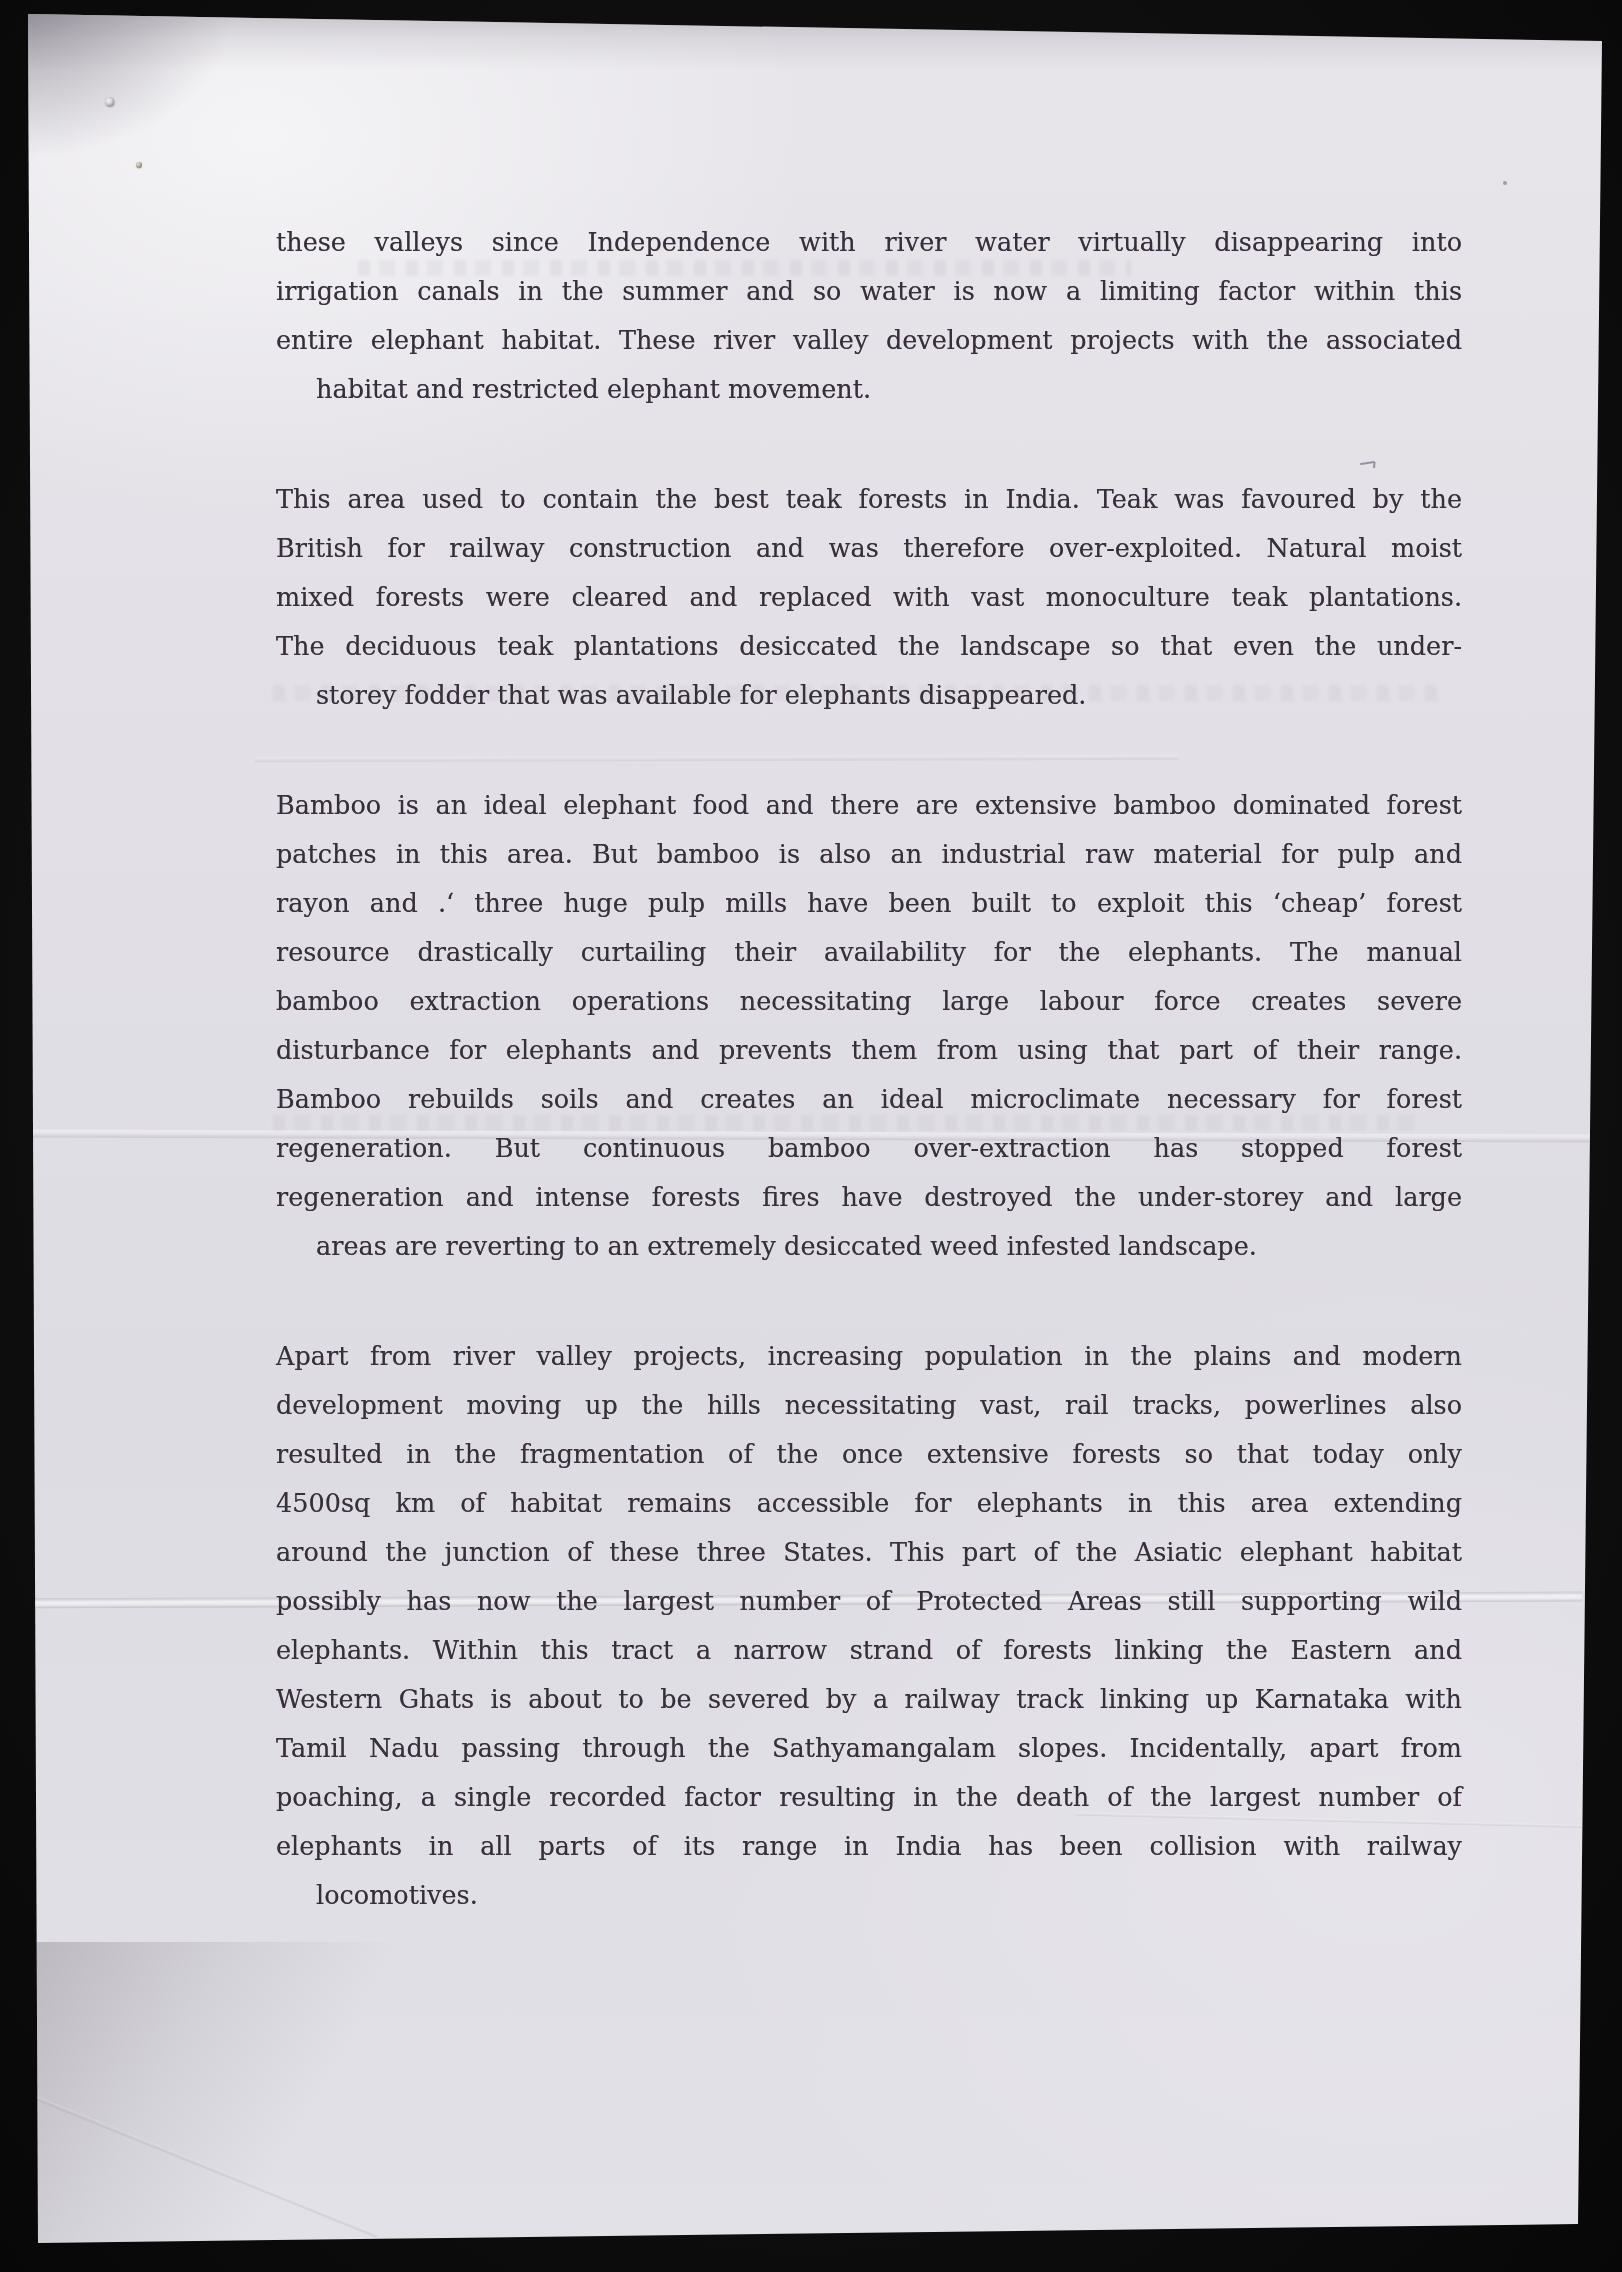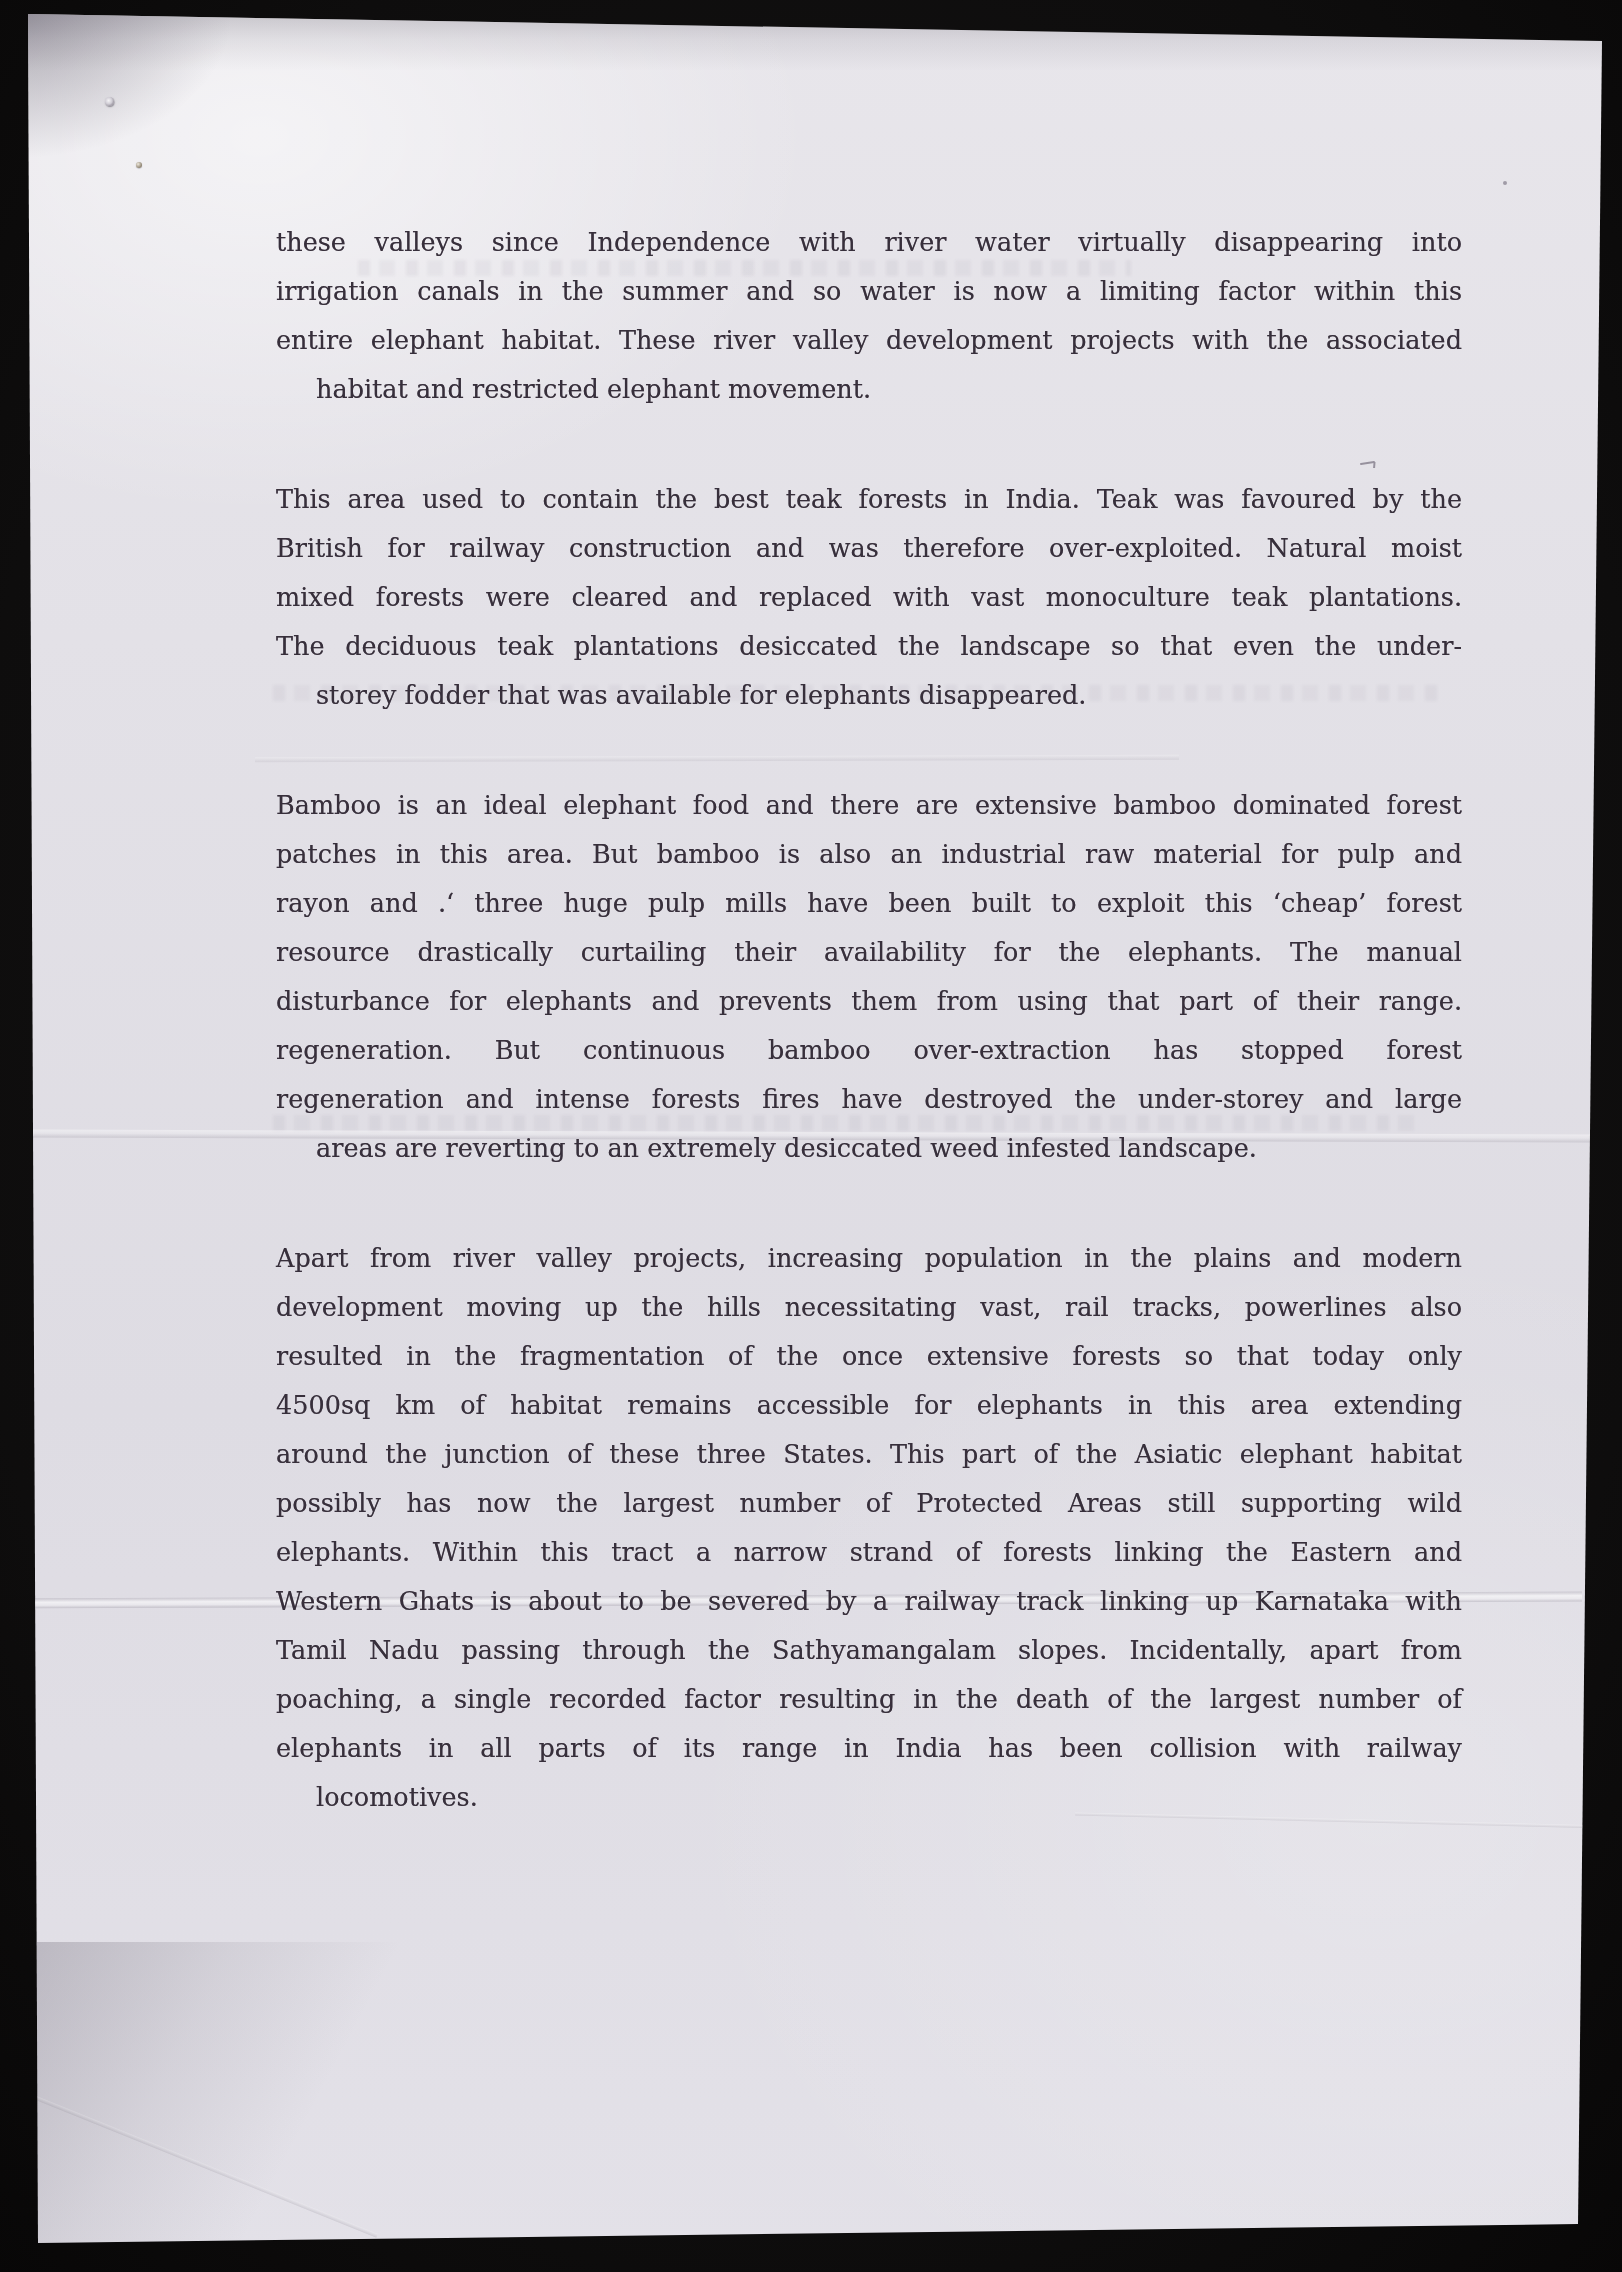--- a/index.html
+++ b/index.html
@@ -197,21 +197,23 @@
         <span class="line">British for railway construction and was therefore over-exploited. Natural moist</span>
         <span class="line">mixed forests were cleared and replaced with vast monoculture teak plantations.</span>
         <span class="line">The deciduous teak plantations desiccated the landscape so that even the under-</span>
         <span class="line last">storey fodder that was available for elephants disappeared.</span>
       </p>
       <p>
         <span class="line">Bamboo is an ideal elephant food and there are extensive bamboo dominated forest</span>
         <span class="line">patches in this area. But bamboo is also an industrial raw material for pulp and</span>
         <span class="line">rayon and .‘ three huge pulp mills have been built to exploit this ‘cheap’ forest</span>
         <span class="line">resource drastically curtailing their availability for the elephants. The manual</span>
+        <span class="line">bamboo extraction operations necessitating large labour force creates severe</span>
         <span class="line">disturbance for elephants and prevents them from using that part of their range.</span>
+        <span class="line">Bamboo rebuilds soils and creates an ideal microclimate necessary for forest</span>
         <span class="line">regeneration. But continuous bamboo over-extraction has stopped forest</span>
         <span class="line">regeneration and intense forests fires have destroyed the under-storey and large</span>
         <span class="line last">areas are reverting to an extremely desiccated weed infested landscape.</span>
       </p>
       <p>
         <span class="line">Apart from river valley projects, increasing population in the plains and modern</span>
         <span class="line">development moving up the hills necessitating vast, rail tracks, powerlines also</span>
         <span class="line">resulted in the fragmentation of the once extensive forests so that today only</span>
         <span class="line">4500sq km of habitat remains accessible for elephants in this area extending</span>
         <span class="line">around the junction of these three States. This part of the Asiatic elephant habitat</span>

